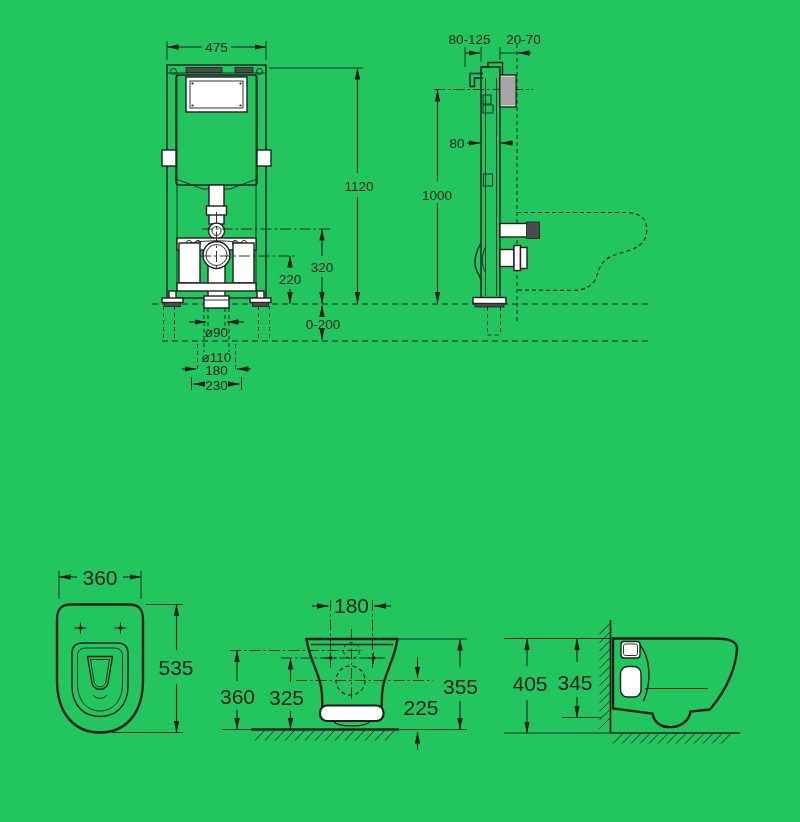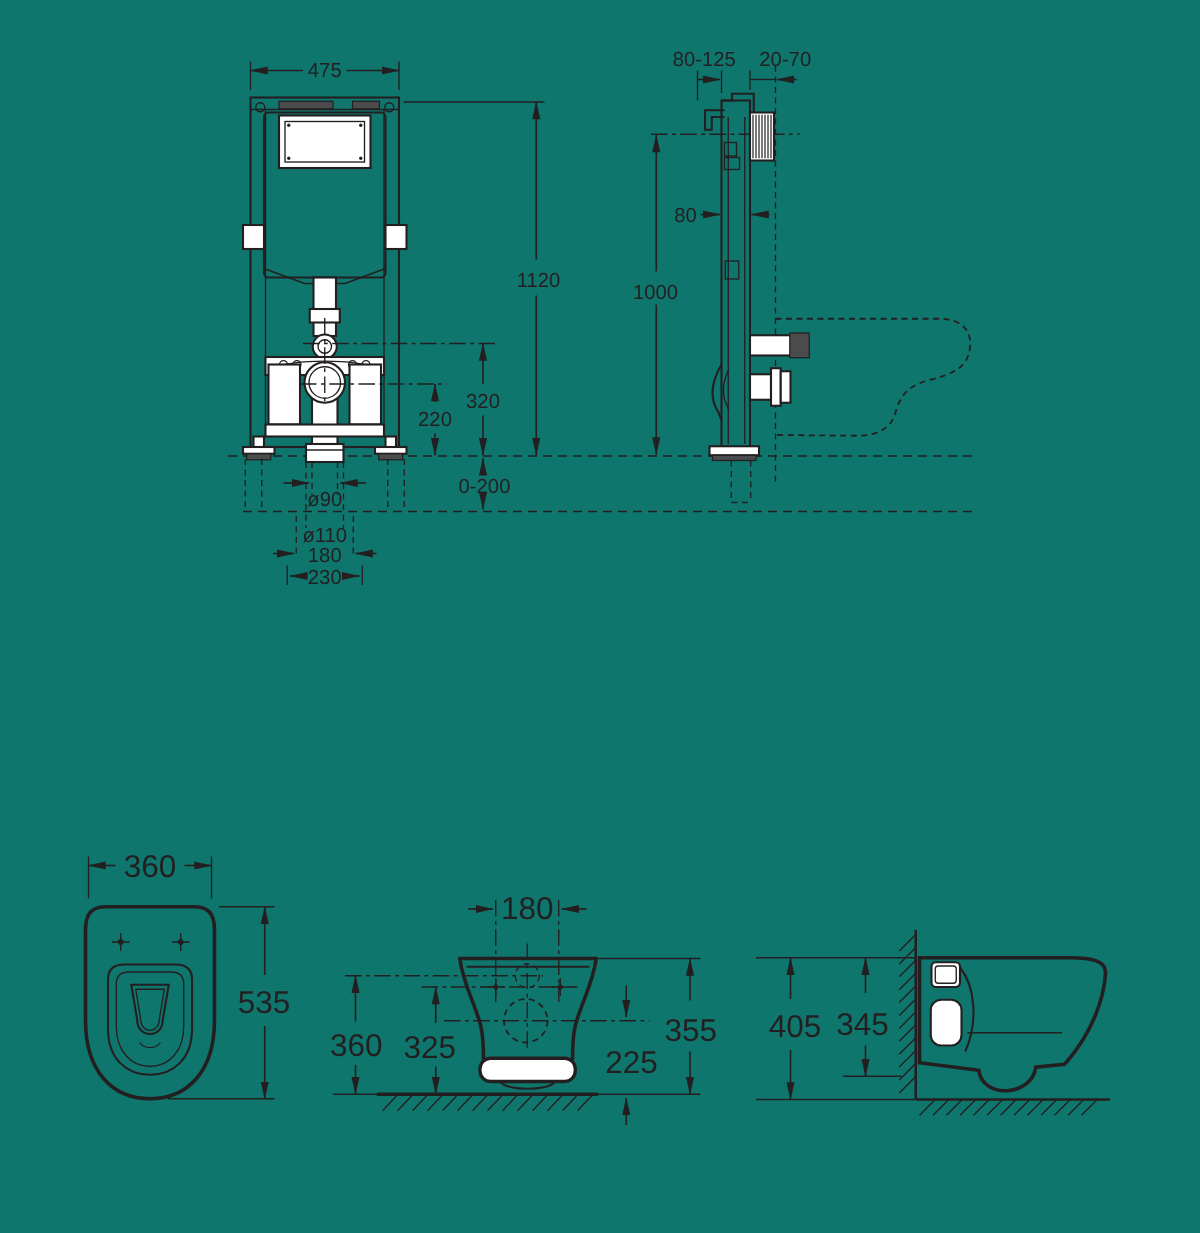--- a/index.html
+++ b/index.html
@@ -1,16 +1,16 @@
 <!DOCTYPE html>
 <html><head>
 <meta charset="utf-8">
 <style>
   html,body{margin:0;padding:0;background:#ffffff;}
-  .canvas{position:relative;width:800px;height:822px;background:#0f766e;overflow:hidden;}
+  .canvas{position:relative;width:800px;height:822px;background:#22c55e;overflow:hidden;}
   svg{display:block;}
   .s1{stroke:#231f20;stroke-width:1.4;fill:none;}
   .s15{stroke:#231f20;stroke-width:1.7;fill:none;}
   .s1f{stroke:#231f20;stroke-width:1.4;fill:#ffffff;}
   .s2{stroke:#231f20;stroke-width:2.4;fill:none;stroke-linecap:round;}
   .s2f{stroke:#231f20;stroke-width:2.2;fill:#ffffff;}
   .thin{stroke:#231f20;stroke-width:0.9;fill:none;}
   .hair{stroke:#231f20;stroke-width:0.8;fill:none;}
   .dim{stroke:#231f20;stroke-width:1.1;fill:none;}
   .dash{stroke-dasharray:6 4;}

